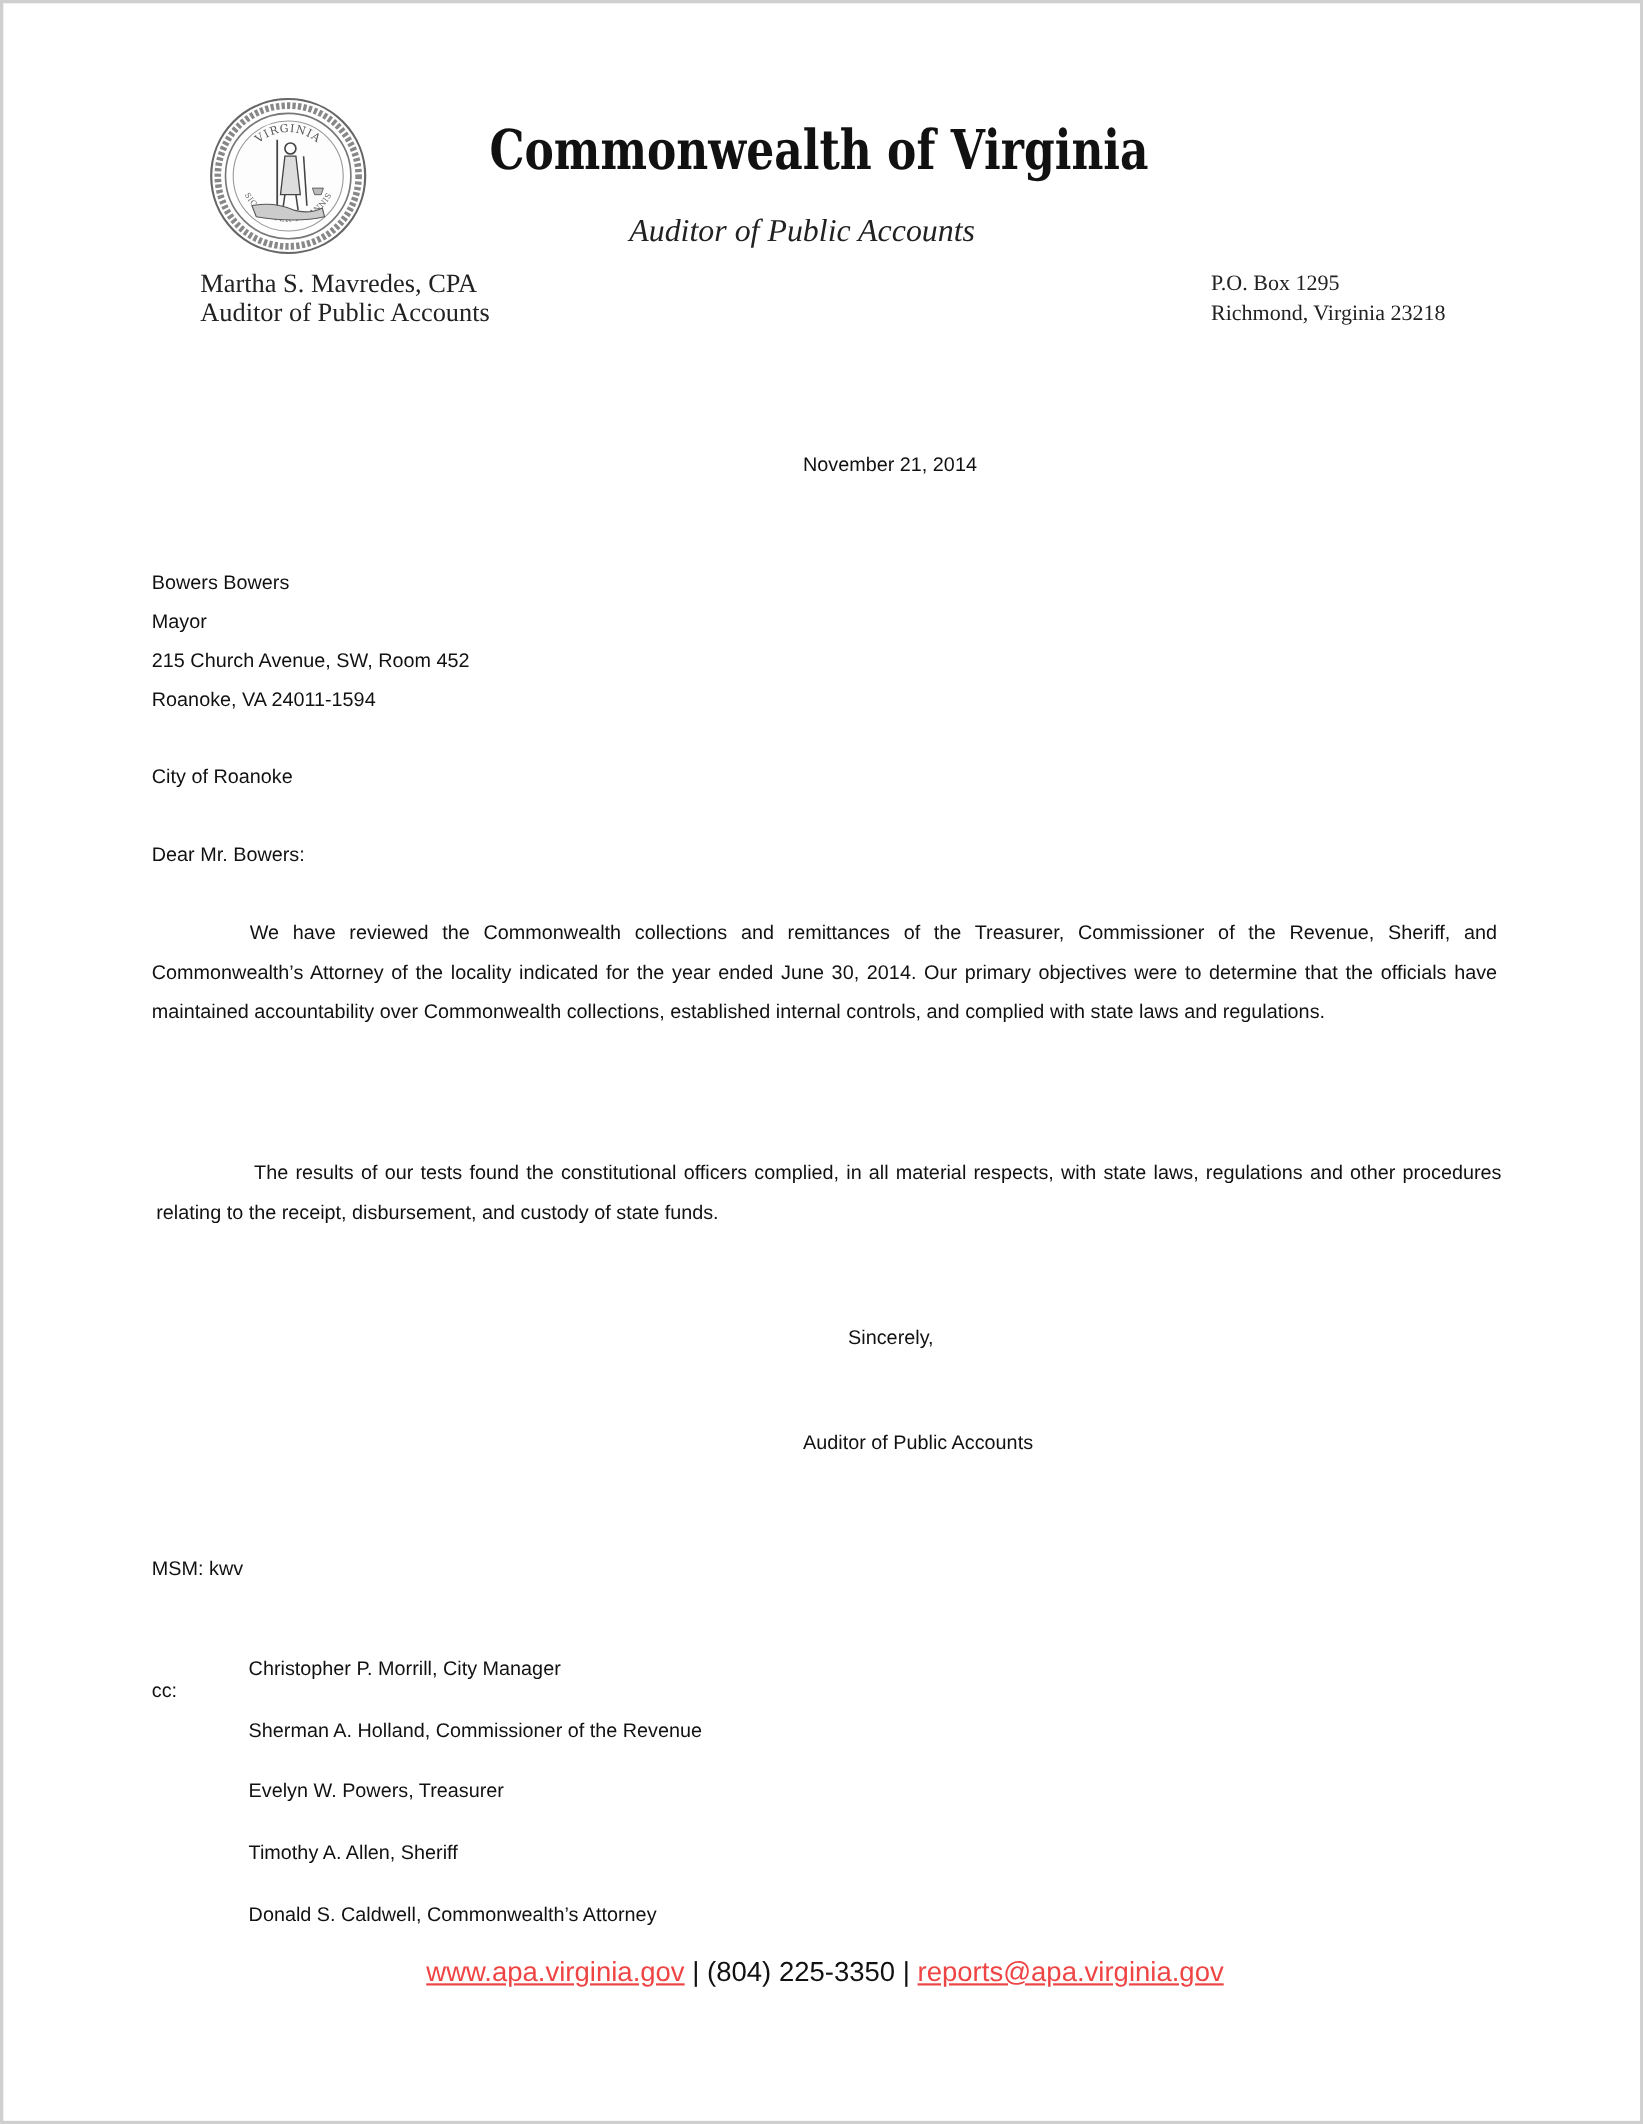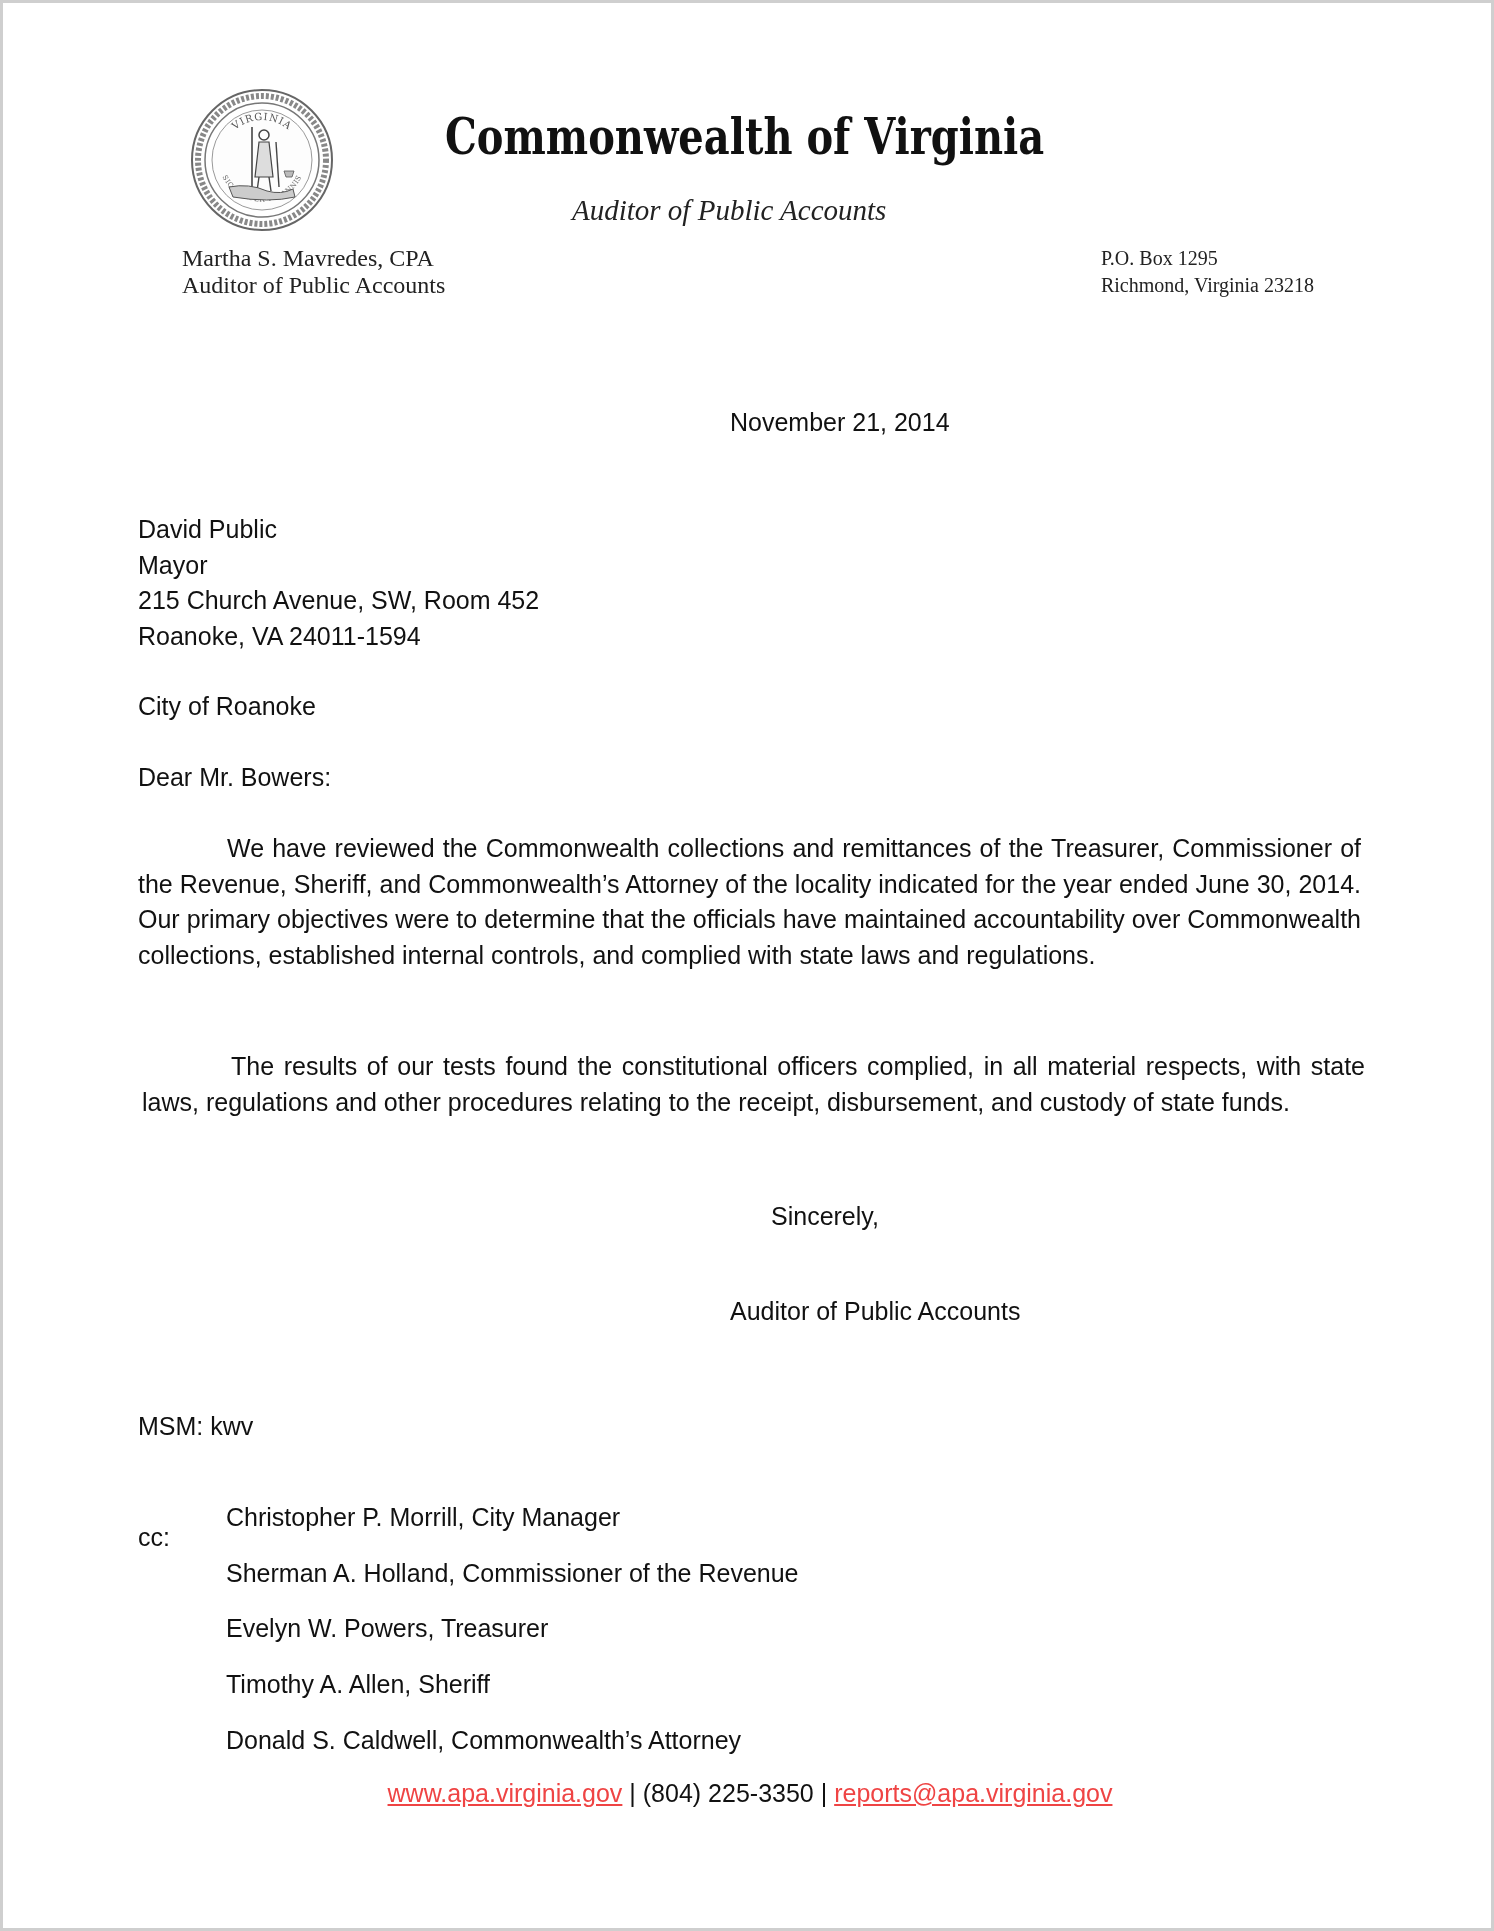--- a/index.html
+++ b/index.html
@@ -19,21 +19,21 @@
     font-weight: bold; font-size: 50px; line-height: 60px; color: #111;
     transform-origin: left top; transform: scaleX(0.80); letter-spacing: 0px;
   }
   .subtitle {
     left: 569px; top: 190px; font-style: italic; font-size: 29px; line-height: 34px; color: #222;
   }
   .lh-left { left: 179px; top: 242px; font-size: 24px; line-height: 27px; }
   .lh-right { right: 177px; top: 242px; font-size: 20px; line-height: 27px; text-align: left; }
 
   
-  .txt { font-size: 25px; line-height: 35.7px; }
+  .txt { font-size: 18px; line-height: 35.7px; }
   .date { left: 727px; top: 402px; }
   .addr { left: 135px; top: 509px; }
   .city { left: 135px; top: 686px; }
   .salut { left: 135px; top: 757px; }
   .para {
     position: absolute; left: 135px; width: 1223px; white-space: normal;
     text-align: justify; text-indent: 89px;
   }
   .p1 { top: 828px; }
   .p2 { top: 1042px; }
@@ -91,21 +91,21 @@
     <div>Auditor of Public Accounts</div>
   </div>
   <div class="abs serif lh-right">
     <div>P.O. Box 1295</div>
     <div>Richmond, Virginia 23218</div>
   </div>
 
   <div class="abs sans txt date">November 21, 2014</div>
 
   <div class="abs sans txt addr">
-    <div>David Public</div>
+    <div>Bowers Bowers</div>
     <div>Mayor</div>
     <div>215 Church Avenue, SW, Room 452</div>
     <div>Roanoke, VA  24011-1594</div>
   </div>
 
   <div class="abs sans txt city">City of Roanoke</div>
   <div class="abs sans txt salut">Dear Mr. Bowers:</div>
 
   <p class="para sans txt p1" style="margin:0">We have reviewed the Commonwealth collections and remittances of the Treasurer, Commissioner of the Revenue, Sheriff, and Commonwealth’s Attorney of the locality indicated for the year ended June 30, 2014.  Our primary objectives were to determine that the officials have maintained accountability over Commonwealth collections, established internal controls, and complied with state laws and regulations.</p>
   <p class="para sans txt p2" style="margin:4px">The results of our tests found the constitutional officers complied, in all material respects, with state laws, regulations and other procedures relating to the receipt, disbursement, and custody of state funds.</p>

